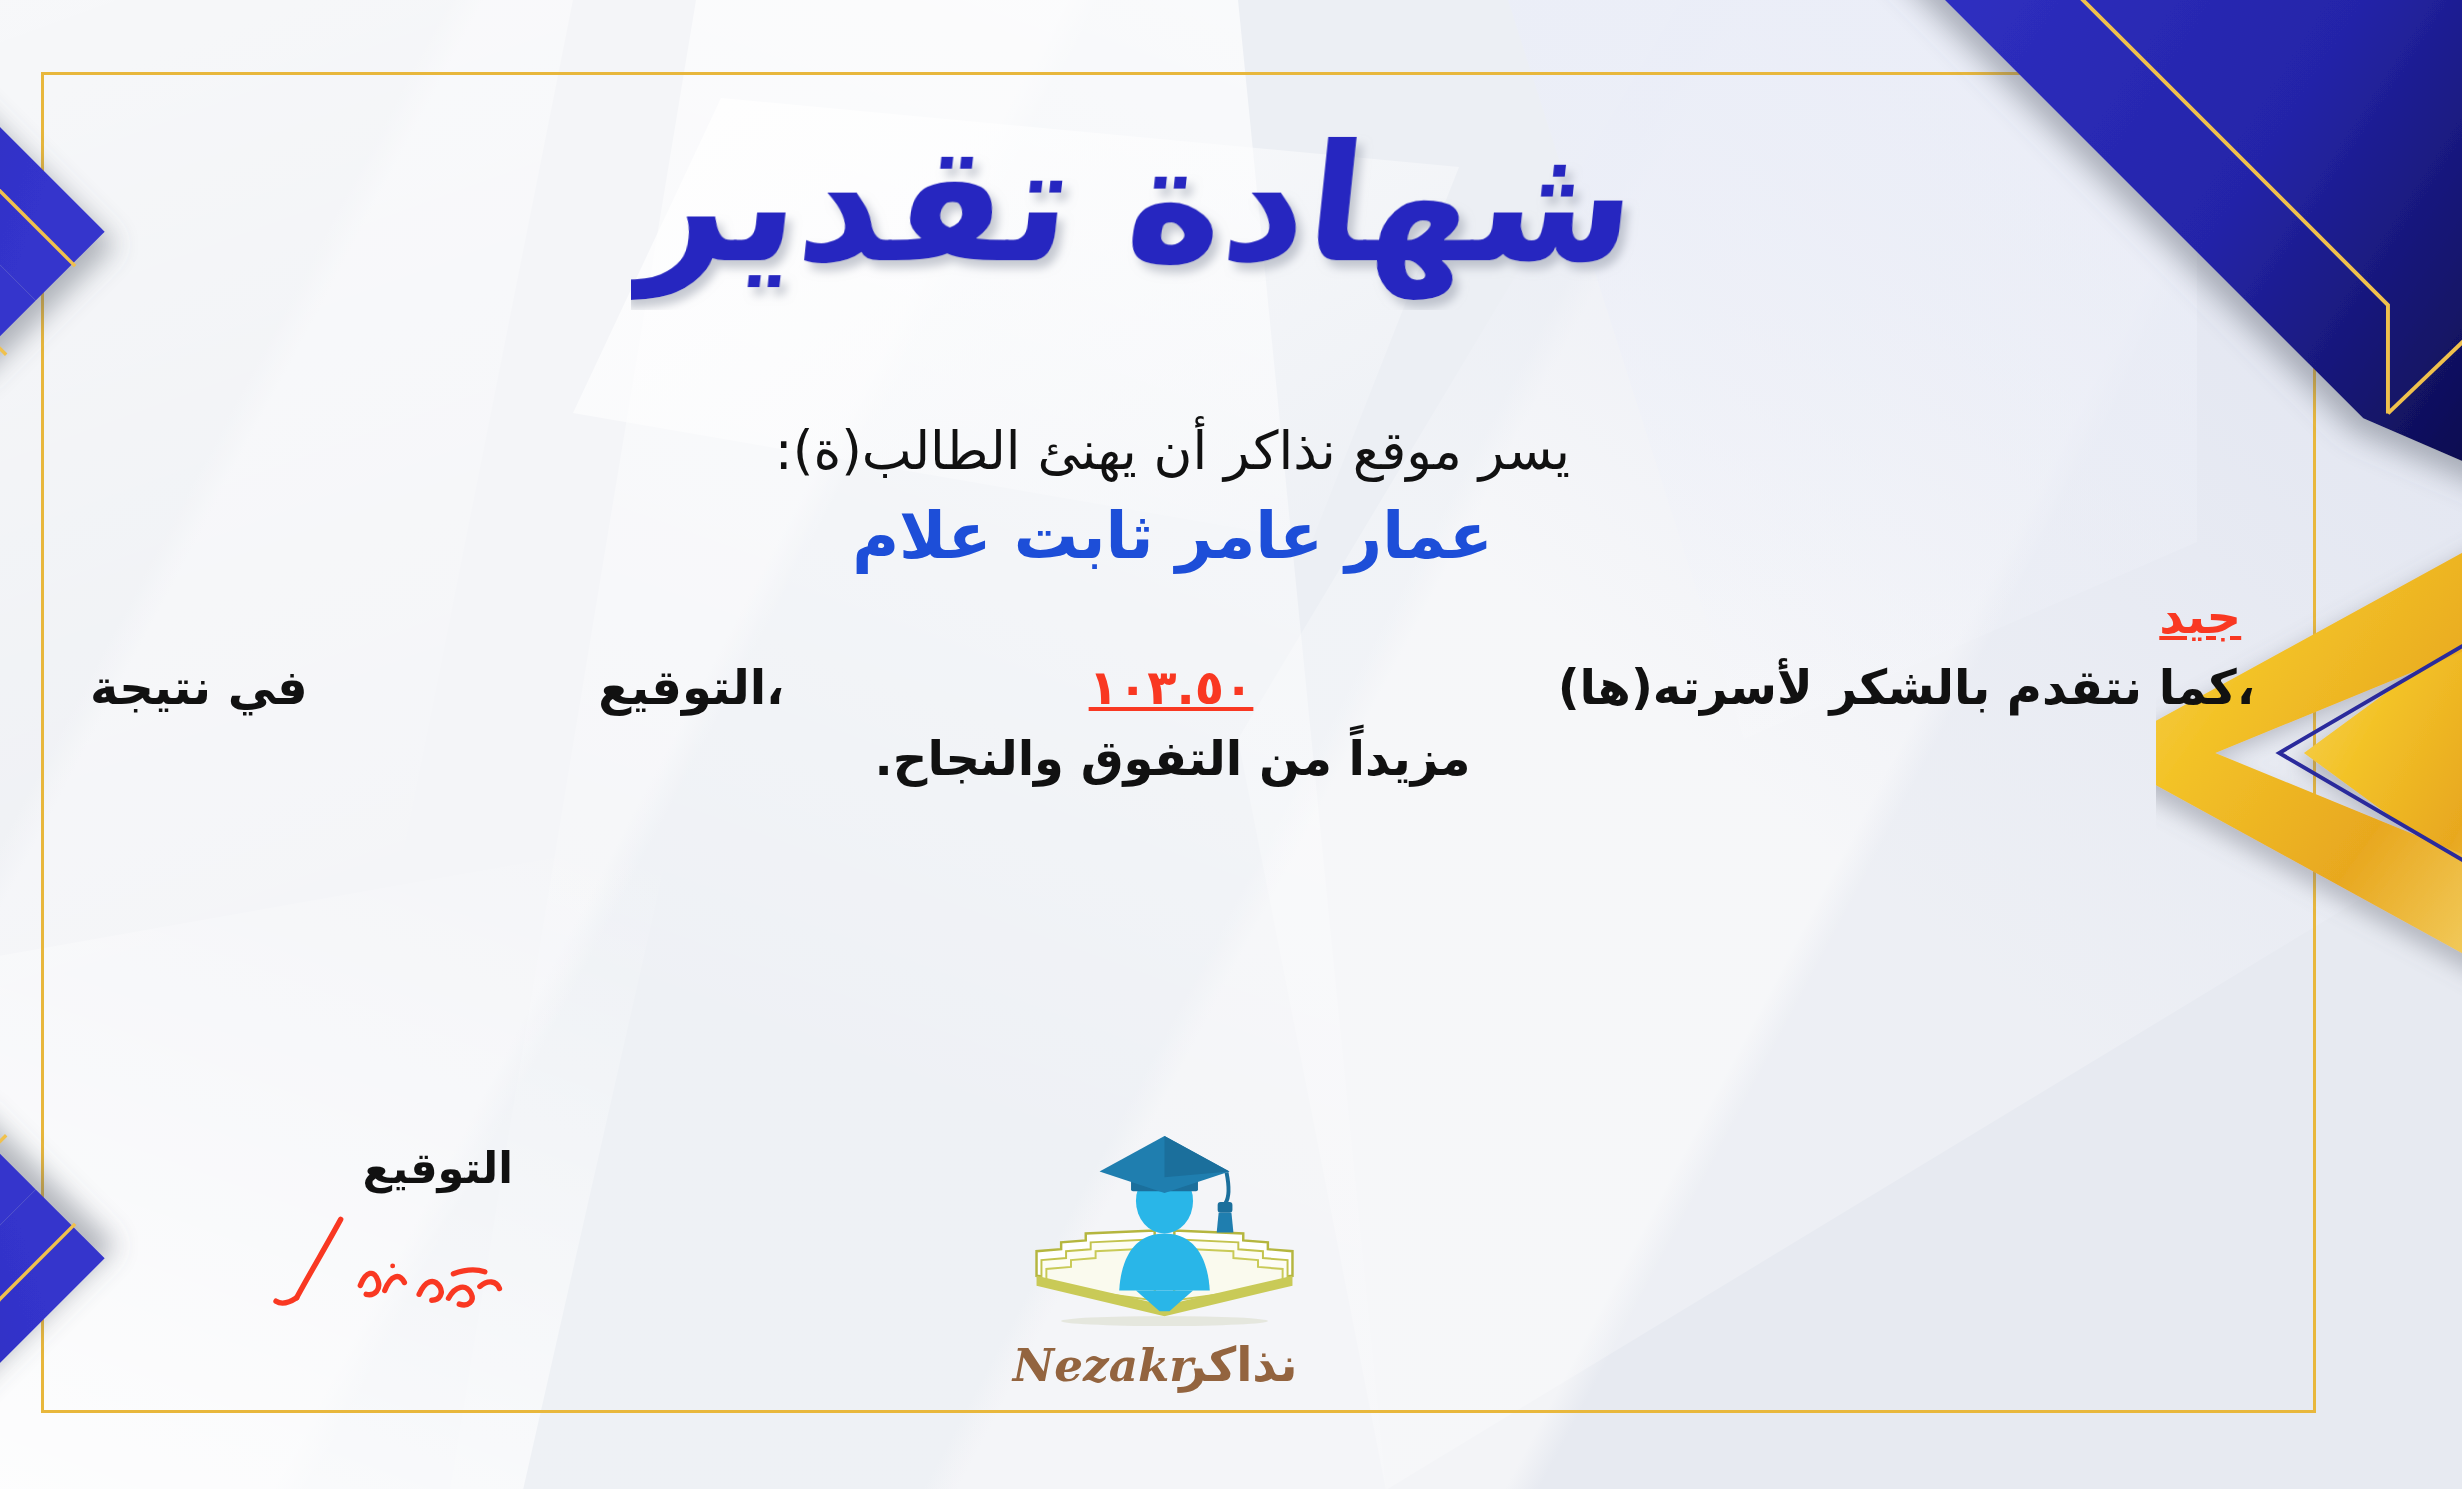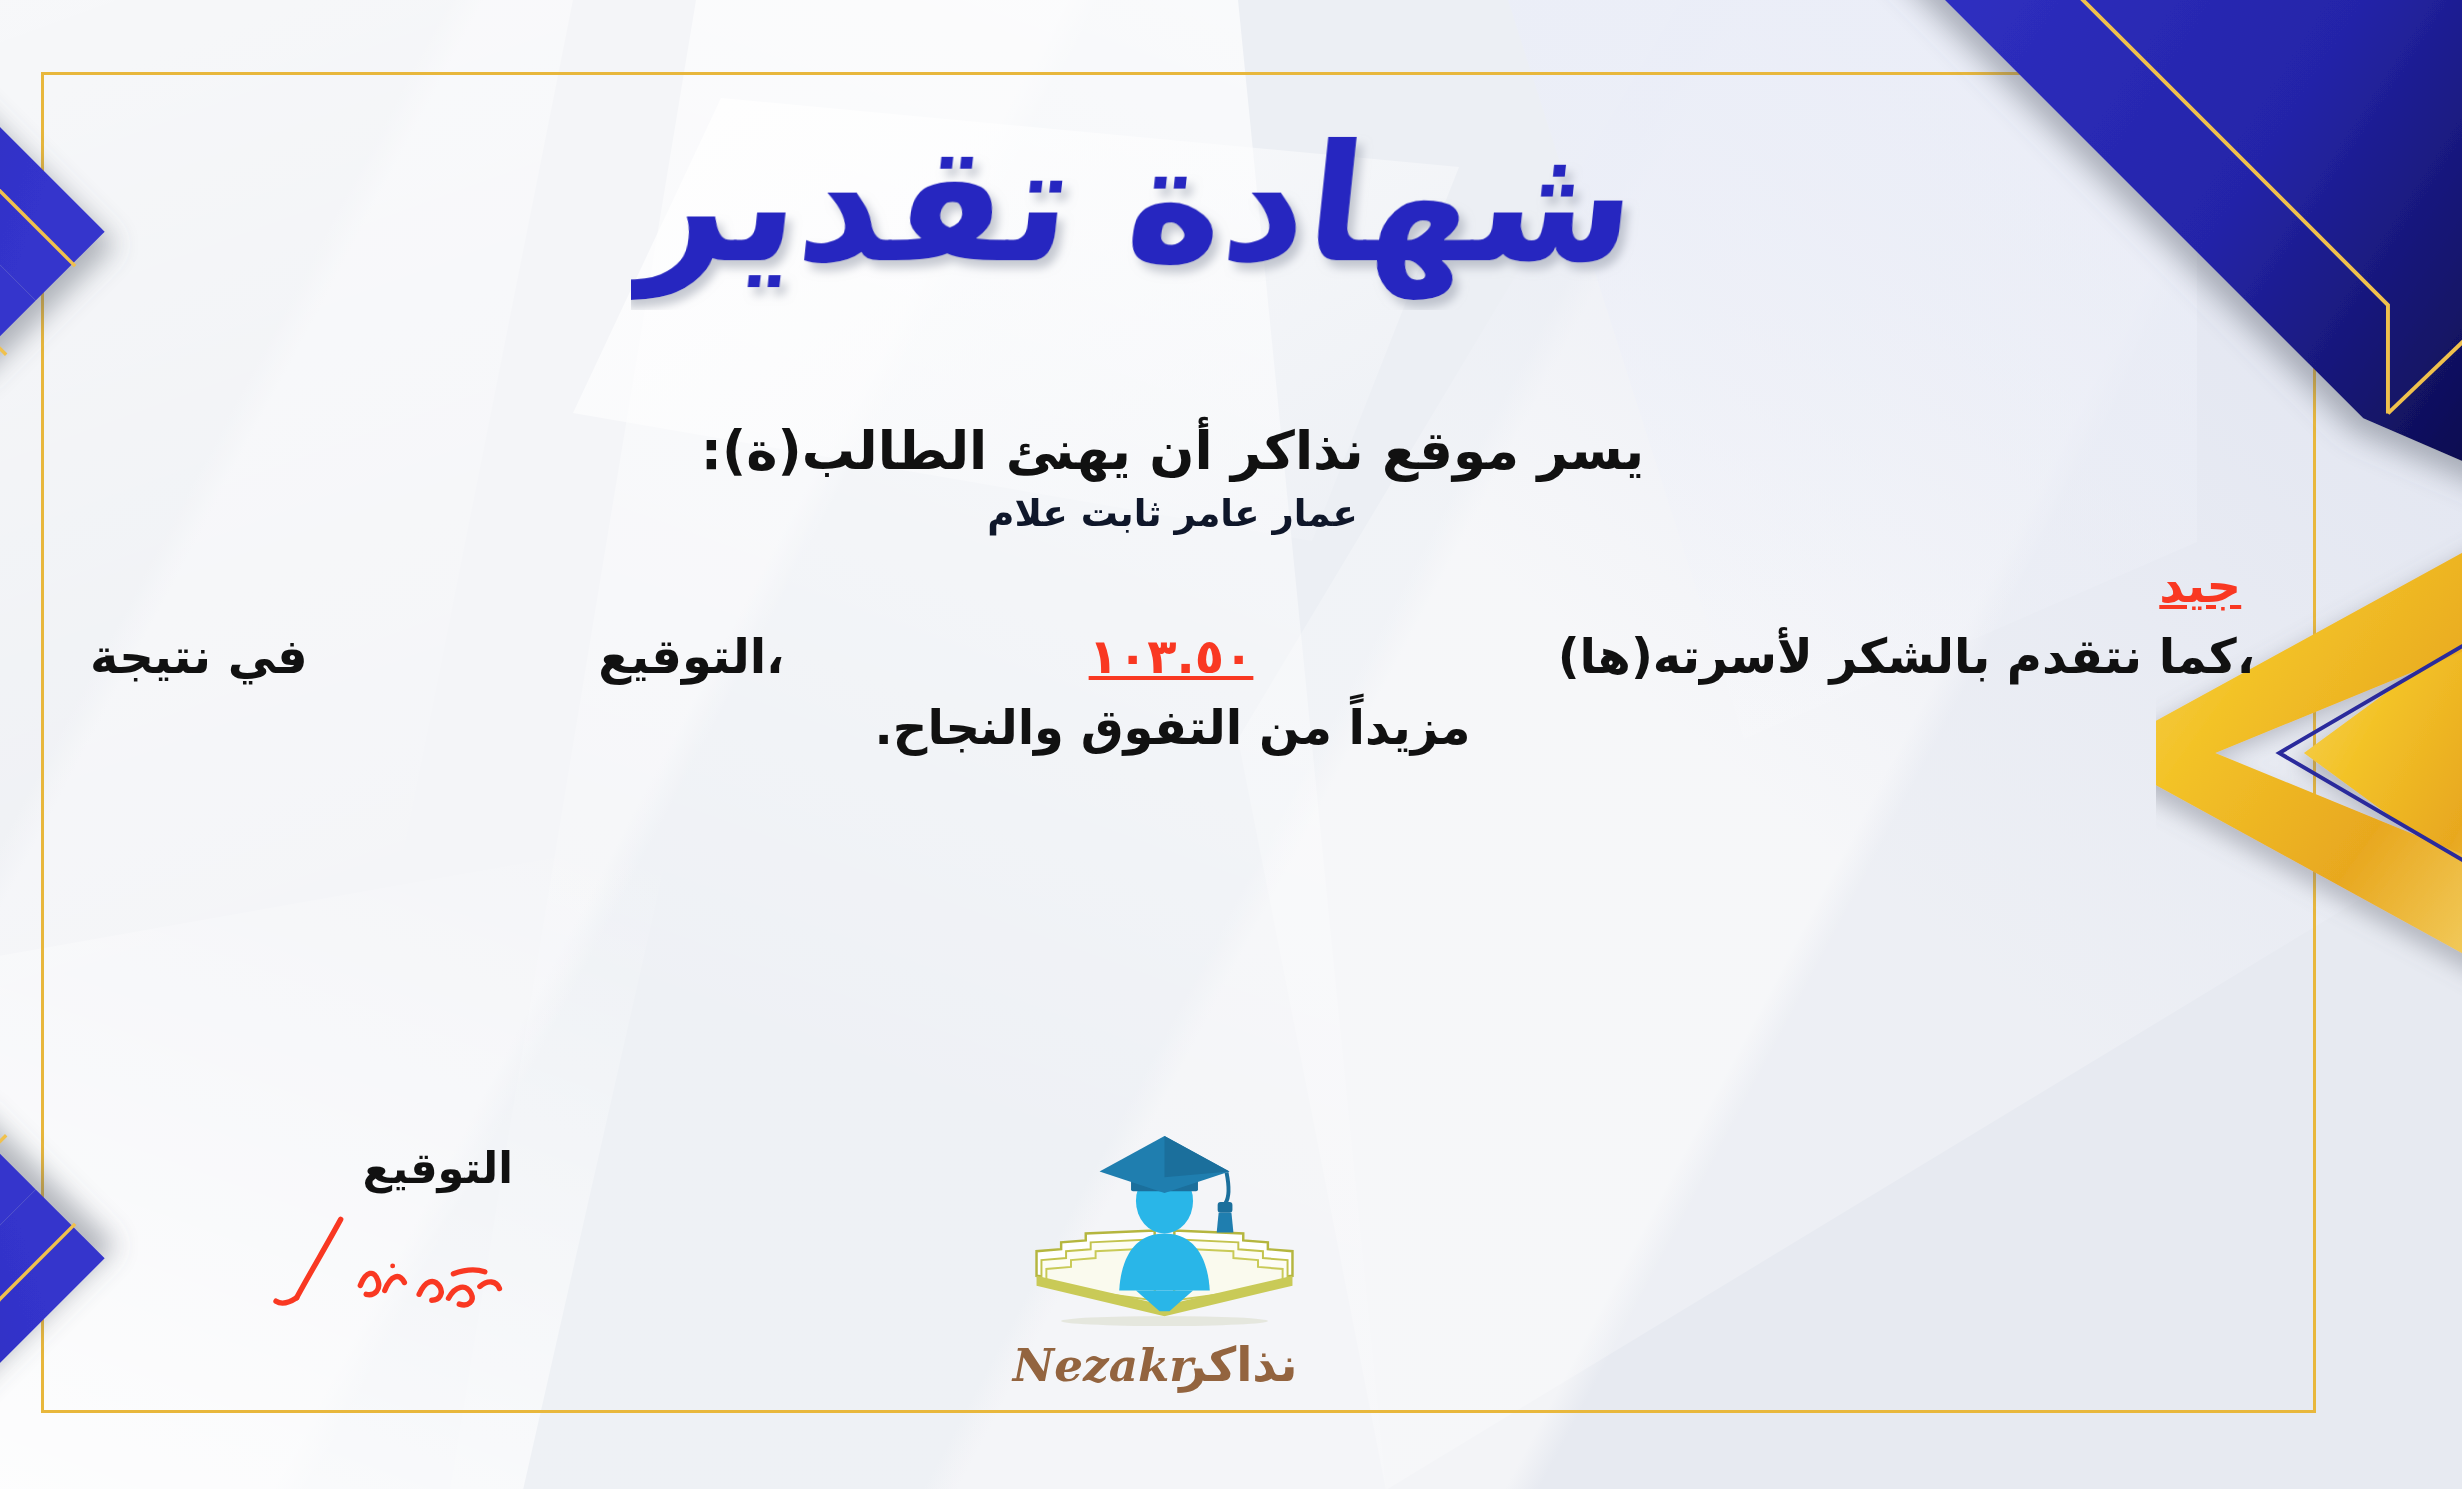--- a/index.html
+++ b/index.html
@@ -112,31 +112,31 @@
   .body-block {
     position: absolute;
     left: 256px;
     right: 207px;
     top: 419px;
     text-align: center;
     direction: rtl;
   }
   .greeting {
     font-size: 53px;
-    font-weight: 700;
+    font-weight: 400;
     color: #111111;
     letter-spacing: -0.5px;
-    margin-bottom: 9px;
+    margin-bottom: 15px;
     line-height: 1.2;
   }
   .student-name {
-    font-size: 37px;
+    font-size: 64px;
     font-weight: 700;
-    color: #0f172a;
-    margin-bottom: 14px;
+    color: #1d4ed8;
+    margin-bottom: 7px;
     line-height: 1.2;
   }
   .para {
     font-size: 48px;
     font-weight: 700;
     color: #111111;
     line-height: 1.48;
     text-align: center;
   }
   .para .hl {

